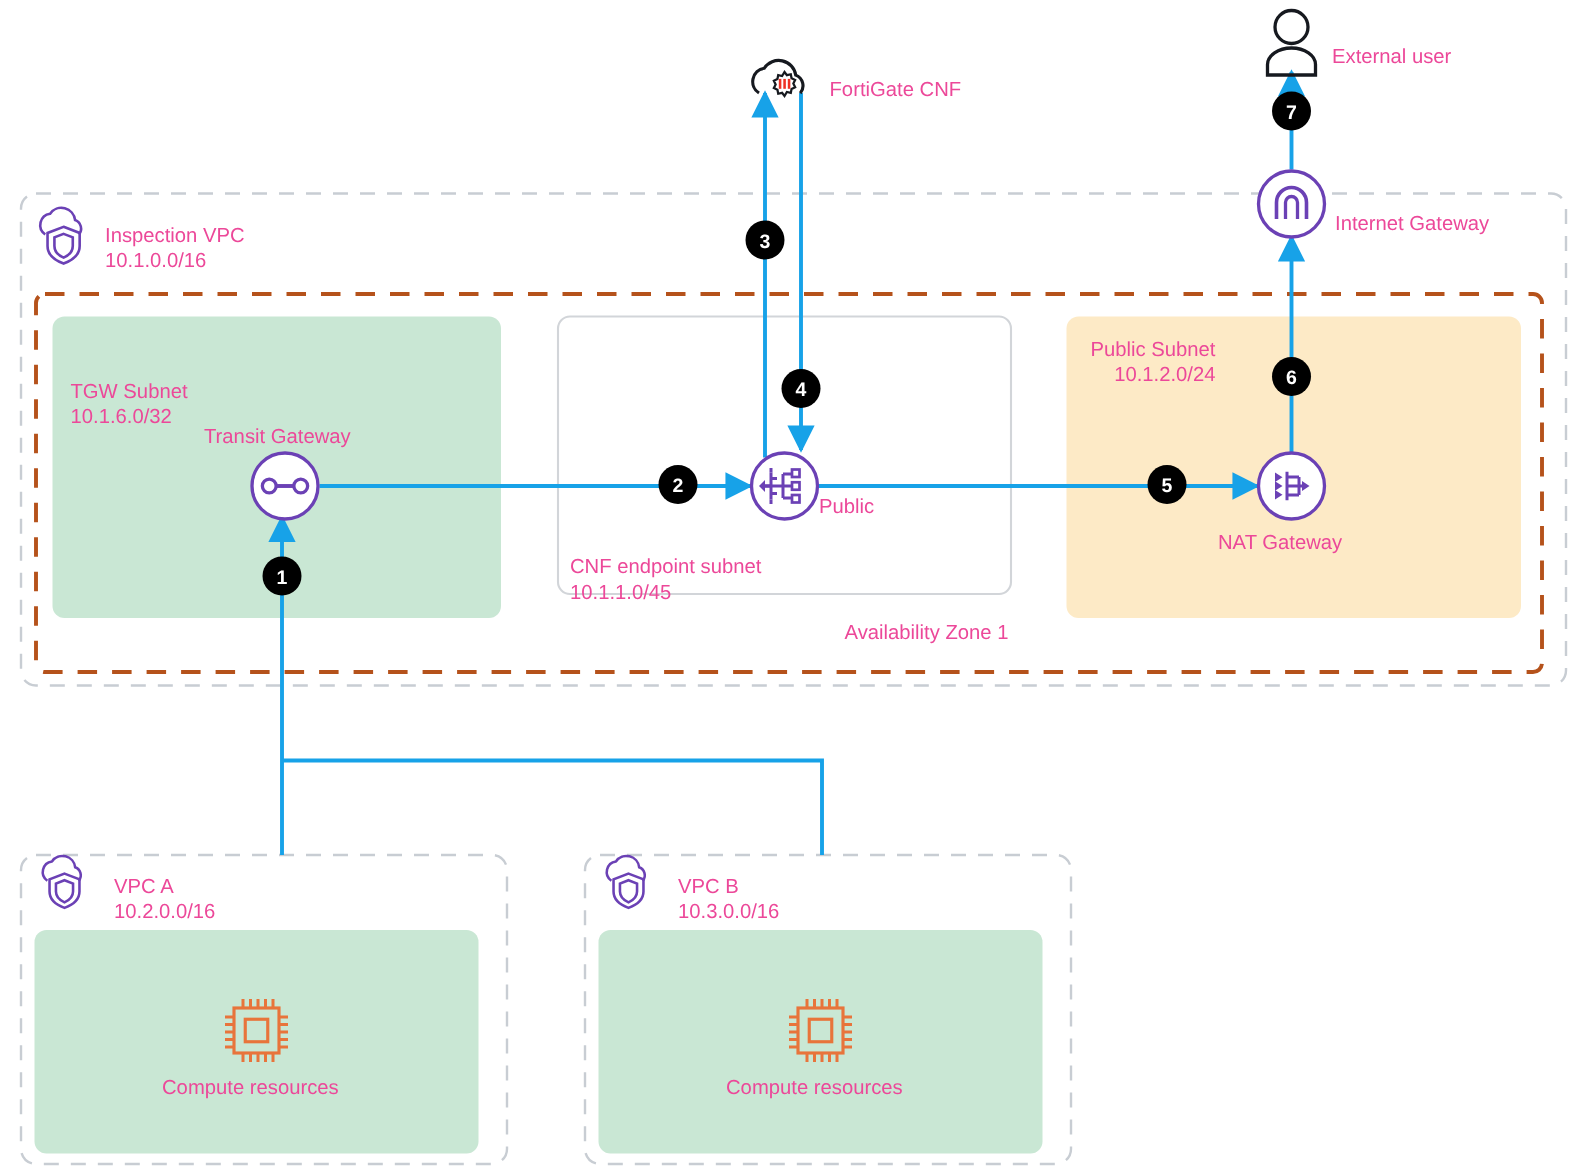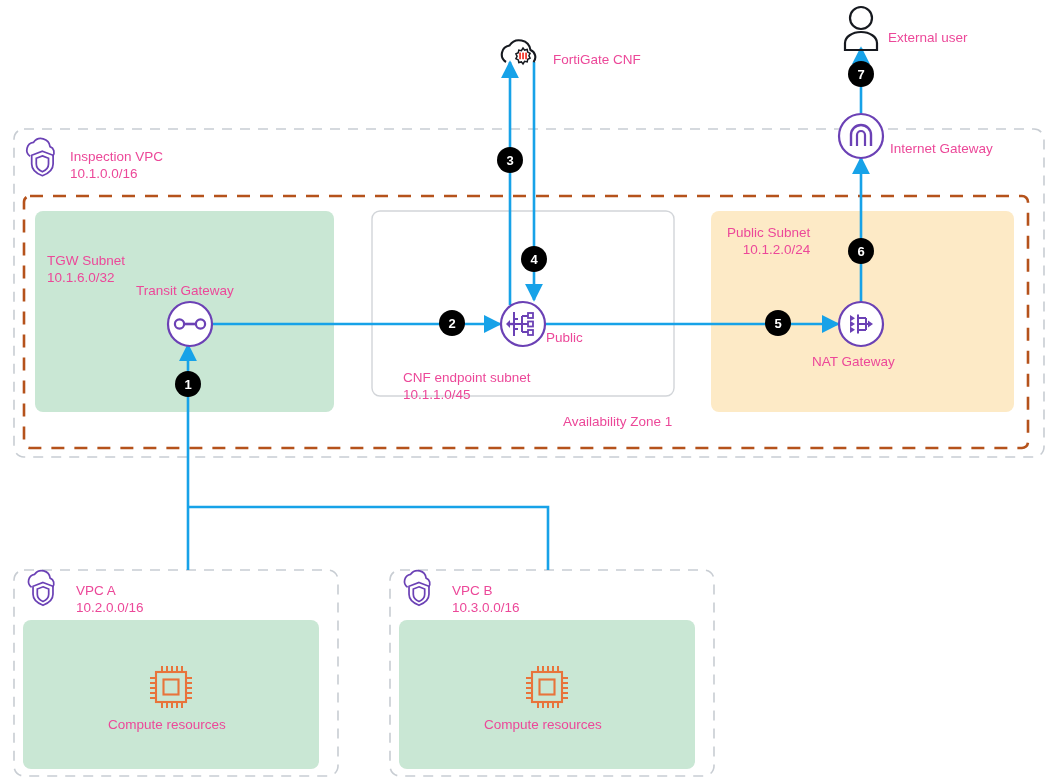--- a/index.html
+++ b/index.html
@@ -166,21 +166,21 @@
       </g>
     </g>
   </svg>
 
   <div class="lbl two" style="left:70px;top:148px;"><span>Inspection VPC</span><br><span>10.1.0.0/16</span></div>
 
   <div class="lbl two" style="left:47px;top:220px;margin-top:32px;"><span>TGW Subnet</span><br><span>10.1.6.0/32</span></div>
 
   <div class="lbl" style="left:136px;top:283px;">Transit Gateway</div>
 
-  <div class="lbl two" style="left:403px;top:369px;"><span>CNF endpoint subnet</span><br><span>10.1.1.0/45</span></div>
+  <div class="lbl two" style="left:380px;top:369px;"><span>CNF endpoint subnet</span><br><span>10.1.1.0/45</span></div>
 
   <div class="lbl" style="left:546px;top:330px;">Public</div>
 
   <div class="lbl two" style="left:727px;top:224px;text-align:right;"><span>Public Subnet</span><br><span>10.1.2.0/24</span></div>
 
   <div class="lbl" style="left:812px;top:354px;">NAT Gateway</div>
 
   <div class="lbl" style="left:563px;top:414px;">Availability Zone 1</div>
 
   <div class="lbl" style="left:553px;top:52px;">FortiGate CNF</div>

